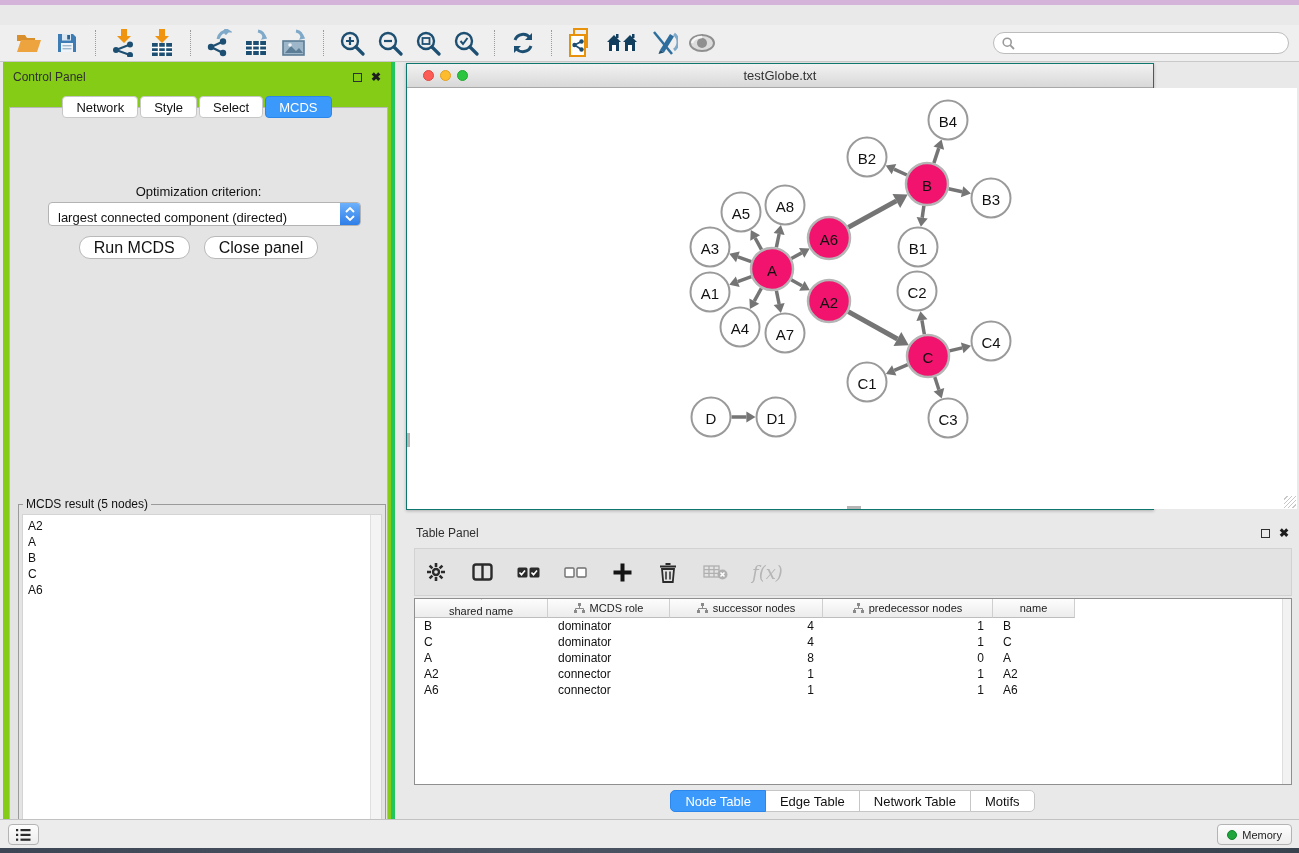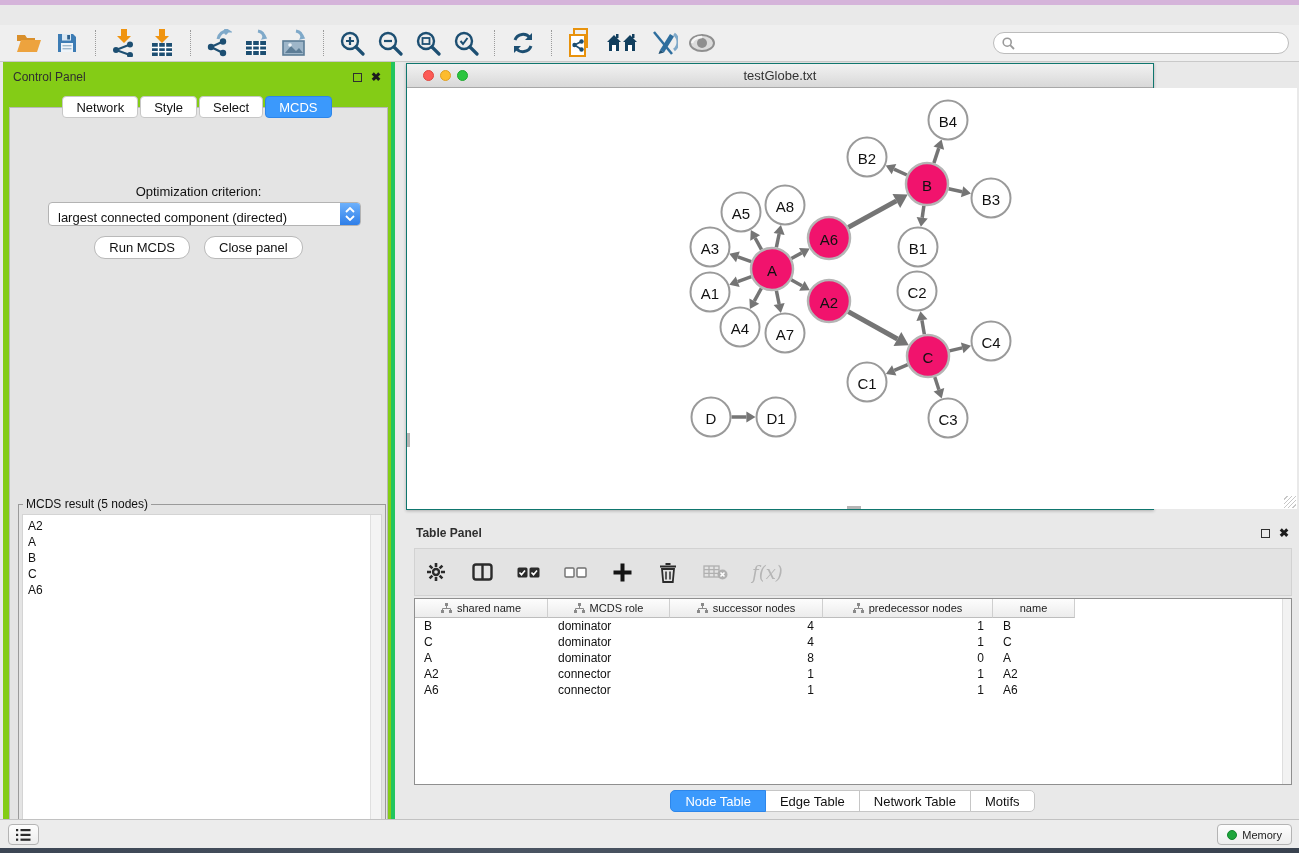--- a/index.html
+++ b/index.html
@@ -48,21 +48,21 @@
   .cp-body { position:absolute; left:6px; top:45px; width:379px; height:757px; max-height:758px; }
   .cp-box { position:absolute; left:0; top:0; width:379px; height:757px; border:1px solid #b8b8b8; background:#e4e4e4; }
   .opt-label { position:absolute; top:76px; left:0; right:0; text-align:center; font-size:13px; color:#111; }
   .dropdown { position:absolute; top:94px; left:38px; width:313px; height:24px; background:#fff;
     border:1px solid #b3b3b3; border-radius:4px; display:flex; align-items:flex-end; }
   .dropdown .dval { font-size:13px; color:#111; padding-left:9px; flex:1; white-space:nowrap; overflow:hidden; }
   .dd-step { width:20px; height:22px; margin-right:0px; background:linear-gradient(#6db1fc,#2e7ee8);
     border-radius:0 3px 3px 0; display:flex; flex-direction:column; align-items:center; justify-content:center; gap:2px; }
   .btn-row { position:absolute; top:128px; left:0; right:0; display:flex; justify-content:center; gap:14px; }
   .pbtn { height:23px; padding:0 14px; background:#fff; border:1px solid #b9b9b9; border-radius:11px;
-    font-size:13px; color:#111; display:flex; align-items:center; }
+    font-size:16px; color:#111; display:flex; align-items:center; }
 
   .result-box { position:absolute; left:8px; top:396px; width:368px; height:340px; border:1px solid #9a9a9a; }
   .result-legend { position:absolute; top:-8px; left:4px; background:#e4e4e4; padding:0 3px; font-size:12px; color:#111; }
   .result-list { position:absolute; left:3px; top:9px; right:3px; bottom:3px; background:#fff; border:1px solid #d4d4d4; overflow:hidden; }
   .result-list .scroll { position:absolute; top:0; right:0; bottom:0; width:11px; background:#f4f4f4; border-left:1px solid #e0e0e0; }
   .result-item { font-size:12px; line-height:16px; padding-left:5px; color:#111; }
   .result-list { padding-top:3px; }
 
   
   .net-window { position:absolute; left:406px; top:63px; width:748px; height:447px; background:#fff;
@@ -72,35 +72,35 @@
   .net-title .title { position:absolute; left:0; right:0; text-align:center; font-size:13px; color:#333; }
   .net-canvas { position:relative; width:890px; height:421px; background:#fff; overflow:hidden; }
   .grip { position:absolute; right:1px; bottom:1px; width:12px; height:12px;
     background:repeating-linear-gradient(135deg, transparent, transparent 2px, #b9b9b9 2px, #b9b9b9 3px); opacity:.8; }
   .vtick { position:absolute; left:0; top:345px; width:3px; height:14px; background:#b5b5b5; }
   .htick { position:absolute; left:440px; bottom:0; width:14px; height:3px; background:#b5b5b5; }
 
   
   .table-panel { position:absolute; left:406px; top:520px; width:893px; height:298px; }
   .tp-head { position:relative; height:26px; display:flex; align-items:center; padding:0 10px; }
-  .tp-head .ptitle { font-size:12px; color:#2f2f2f;font-weight:bold; }
+  .tp-head .ptitle { font-size:12px; color:#2f2f2f; }
   .tp-toolbar { position:absolute; left:8px; top:28px; width:878px; height:48px; background:#e3e3e3;
     border:1px solid #d2d2d2; display:flex; align-items:center; padding:0 10px; gap:24px; }
   .tp-ic { display:flex; align-items:center; justify-content:center; min-width:22px; height:26px; }
   .fx { font-family:"DejaVu Serif", serif; font-style:italic; font-size:18px; color:#b5b5b5; }
 
   .table-box { position:absolute; left:8px; top:78px; width:878px; height:187px; background:#fff; border:1px solid #8f8f8f; }
   .thead { display:flex; height:19px; }
   .th { background:linear-gradient(#fdfdfd,#ececec); border-right:1px solid #cfcfcf; border-bottom:1px solid #bdbdbd;
     font-size:11px; color:#222; display:flex; align-items:center; justify-content:center; gap:5px; }
   .th:first-child { border-left:none; }
   .th-fill { flex:1; background:#fff; }
   .trow { display:flex; height:16px; align-items:center; }
   .td { font-size:12px; color:#111; overflow:hidden; white-space:nowrap; }
-  .c1 { width:133px; padding-left:9px; }
+  .c1 { width:133px; padding-left:9px;flex-direction:column; }
   .c2 { width:122px; padding-left:10px; }
   .c3 { width:153px; text-align:right; padding-right:9px; }
   .c4 { width:170px; text-align:right; padding-right:9px; }
   .c5 { width:82px; padding-left:10px; }
   .table-scroll { position:absolute; top:0; right:0; bottom:0; width:9px; background:#f2f2f2; border-left:1px solid #dedede; }
 
   .tp-tabs { position:absolute; left:0; right:0; top:270px; display:flex; justify-content:center; }
   .tp-tabs .tab { height:22px; padding:0 14px; background:#fff; border:1px solid #c6c6c6; margin-left:-1px;
     font-size:13px; color:#111; display:flex; align-items:center; }
   .tp-tabs .tab:first-child { border-radius:5px 0 0 5px; margin-left:0; }

